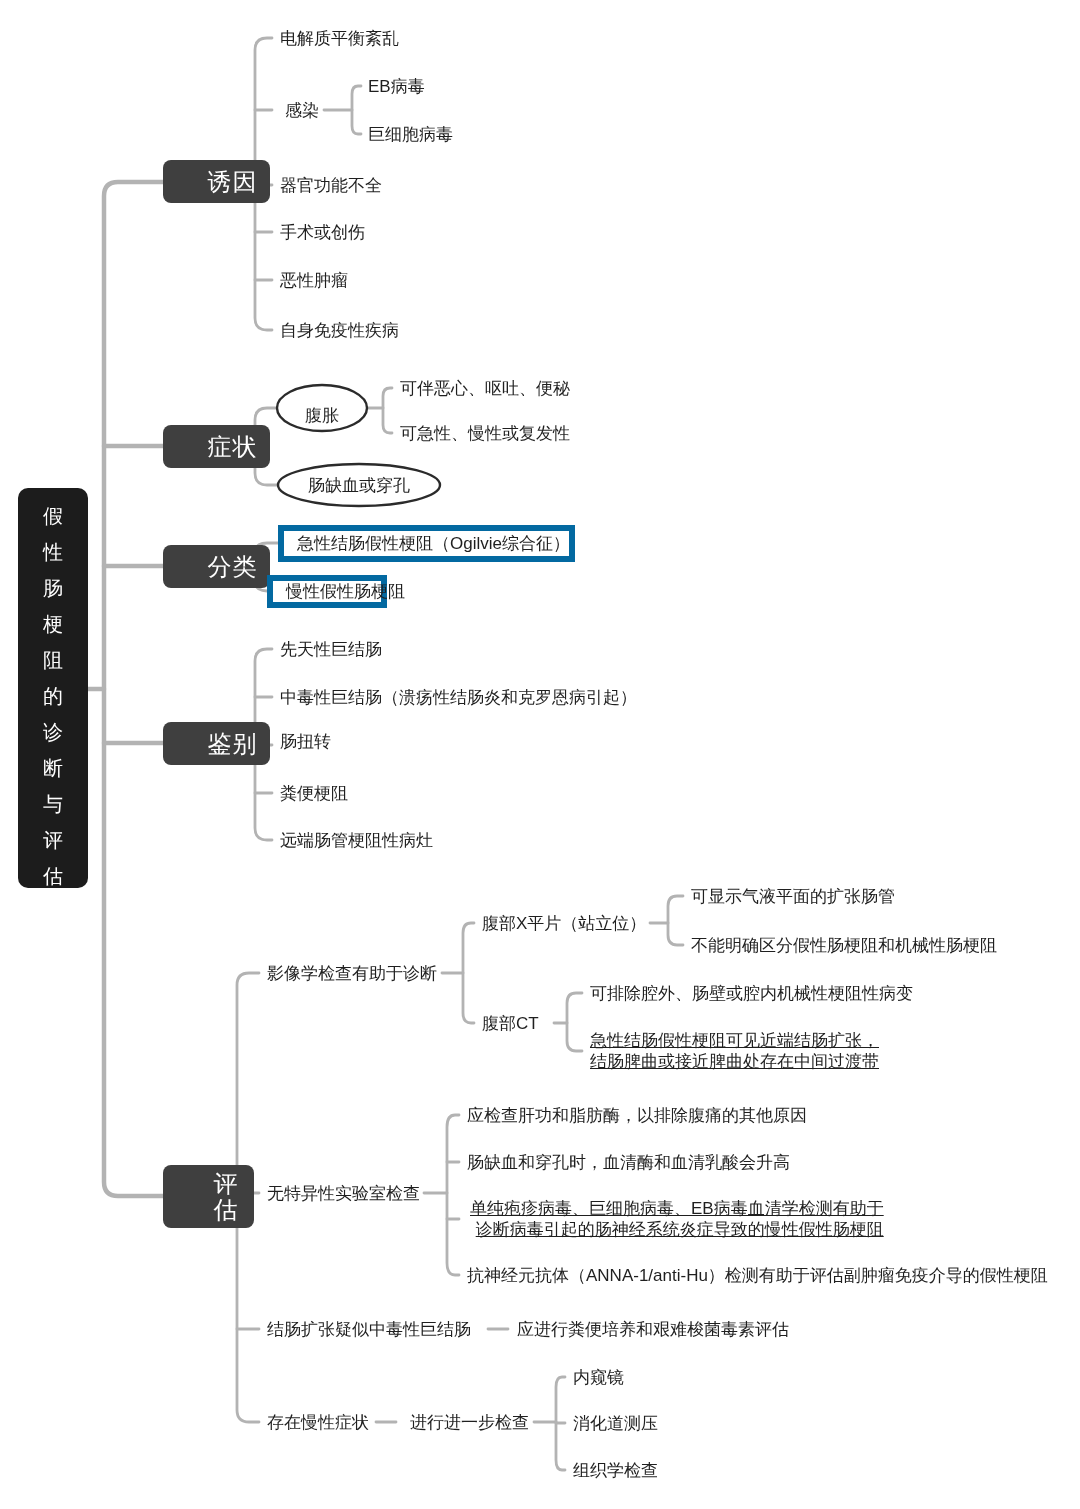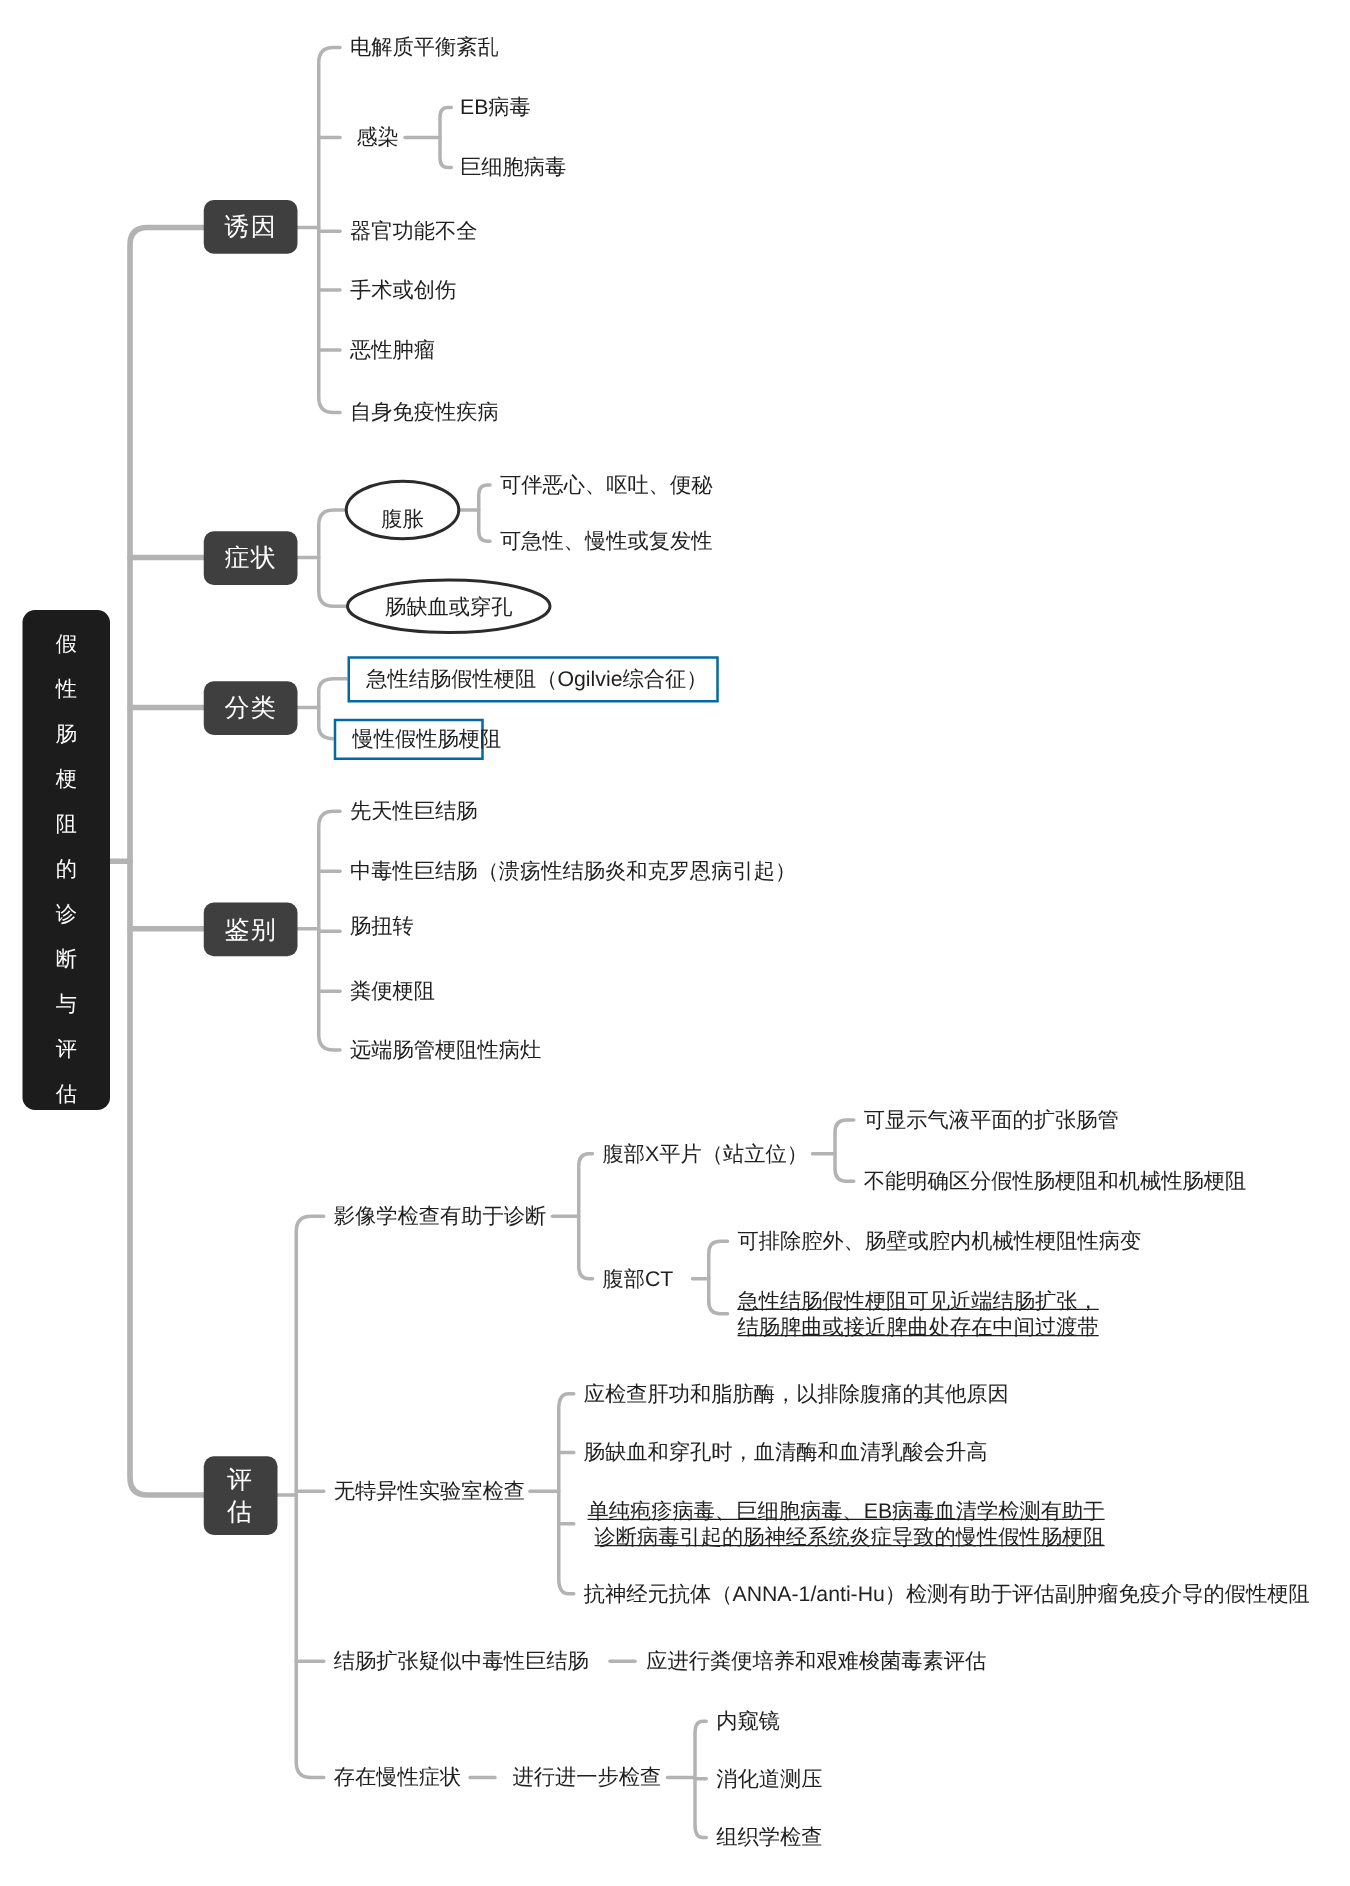--- a/index.html
+++ b/index.html
@@ -4,33 +4,33 @@
 <style>
   html,body{margin:0;padding:0;background:#ffffff;}
   body{width:1080px;height:1509px;position:relative;overflow:hidden;
        font-family:"Liberation Sans","DejaVu Sans",sans-serif;color:#1f1f1f;}
   #canvas{position:relative;width:1080px;height:1509px;}
   svg.wires{position:absolute;left:0;top:0;z-index:1;}
   .leaf{position:absolute;z-index:3;font-size:17px;line-height:21px;
         transform:translateY(-50%);white-space:nowrap;color:#1f1f1f;text-align:right;}
   .leaf.pre{white-space:pre-line;text-decoration:underline;}
   .bbox{position:absolute;z-index:3;width:75px;height:43px;background:#3f3f3f;
-        border-radius:8px;color:#ffffff;font-size:20px;display:flex;
-        align-items:center;justify-content:center;letter-spacing:1px;}
+        border-radius:8px;color:#ffffff;font-size:24px;display:flex;
+        align-items:center;justify-content:center;letter-spacing:1px;padding-left:32px;}
   .bbox.tall{width:59px;height:63px;}
   .bbox.tall span{display:block;width:22px;word-break:break-all;
         line-height:26px;text-align:left;letter-spacing:0;}
   .rootbox{position:absolute;z-index:3;left:18px;top:488px;width:70px;height:400px;
         background:#1c1c1c;border-radius:10px;display:flex;align-items:center;
         justify-content:center;}
   .rootbox span{display:block;width:28px;word-break:break-all;color:#ffffff;
-        font-size:17px;line-height:36px;text-align:center;margin-top:15px;}
+        font-size:20px;line-height:36px;text-align:center;margin-top:15px;}
   .eln{position:absolute;z-index:3;display:flex;align-items:center;
         justify-content:center;font-size:17px;color:#1f1f1f;white-space:nowrap;}
-  .cbox{position:absolute;z-index:3;background:#ffffff;border:2px solid #0369a1;
+  .cbox{position:absolute;z-index:3;background:#ffffff;border:6px solid #0369a1;
         box-sizing:border-box;display:flex;align-items:center;font-size:17px;
         padding-left:13px;white-space:nowrap;color:#1f1f1f;}
 </style>
 </head>
 <body>
 
 <div id="canvas">
 
   <svg class="wires" width="1080" height="1509" viewBox="0 0 1080 1509">
     <g fill="none" stroke="#b3b3b3" stroke-width="4.5" stroke-linecap="round">

